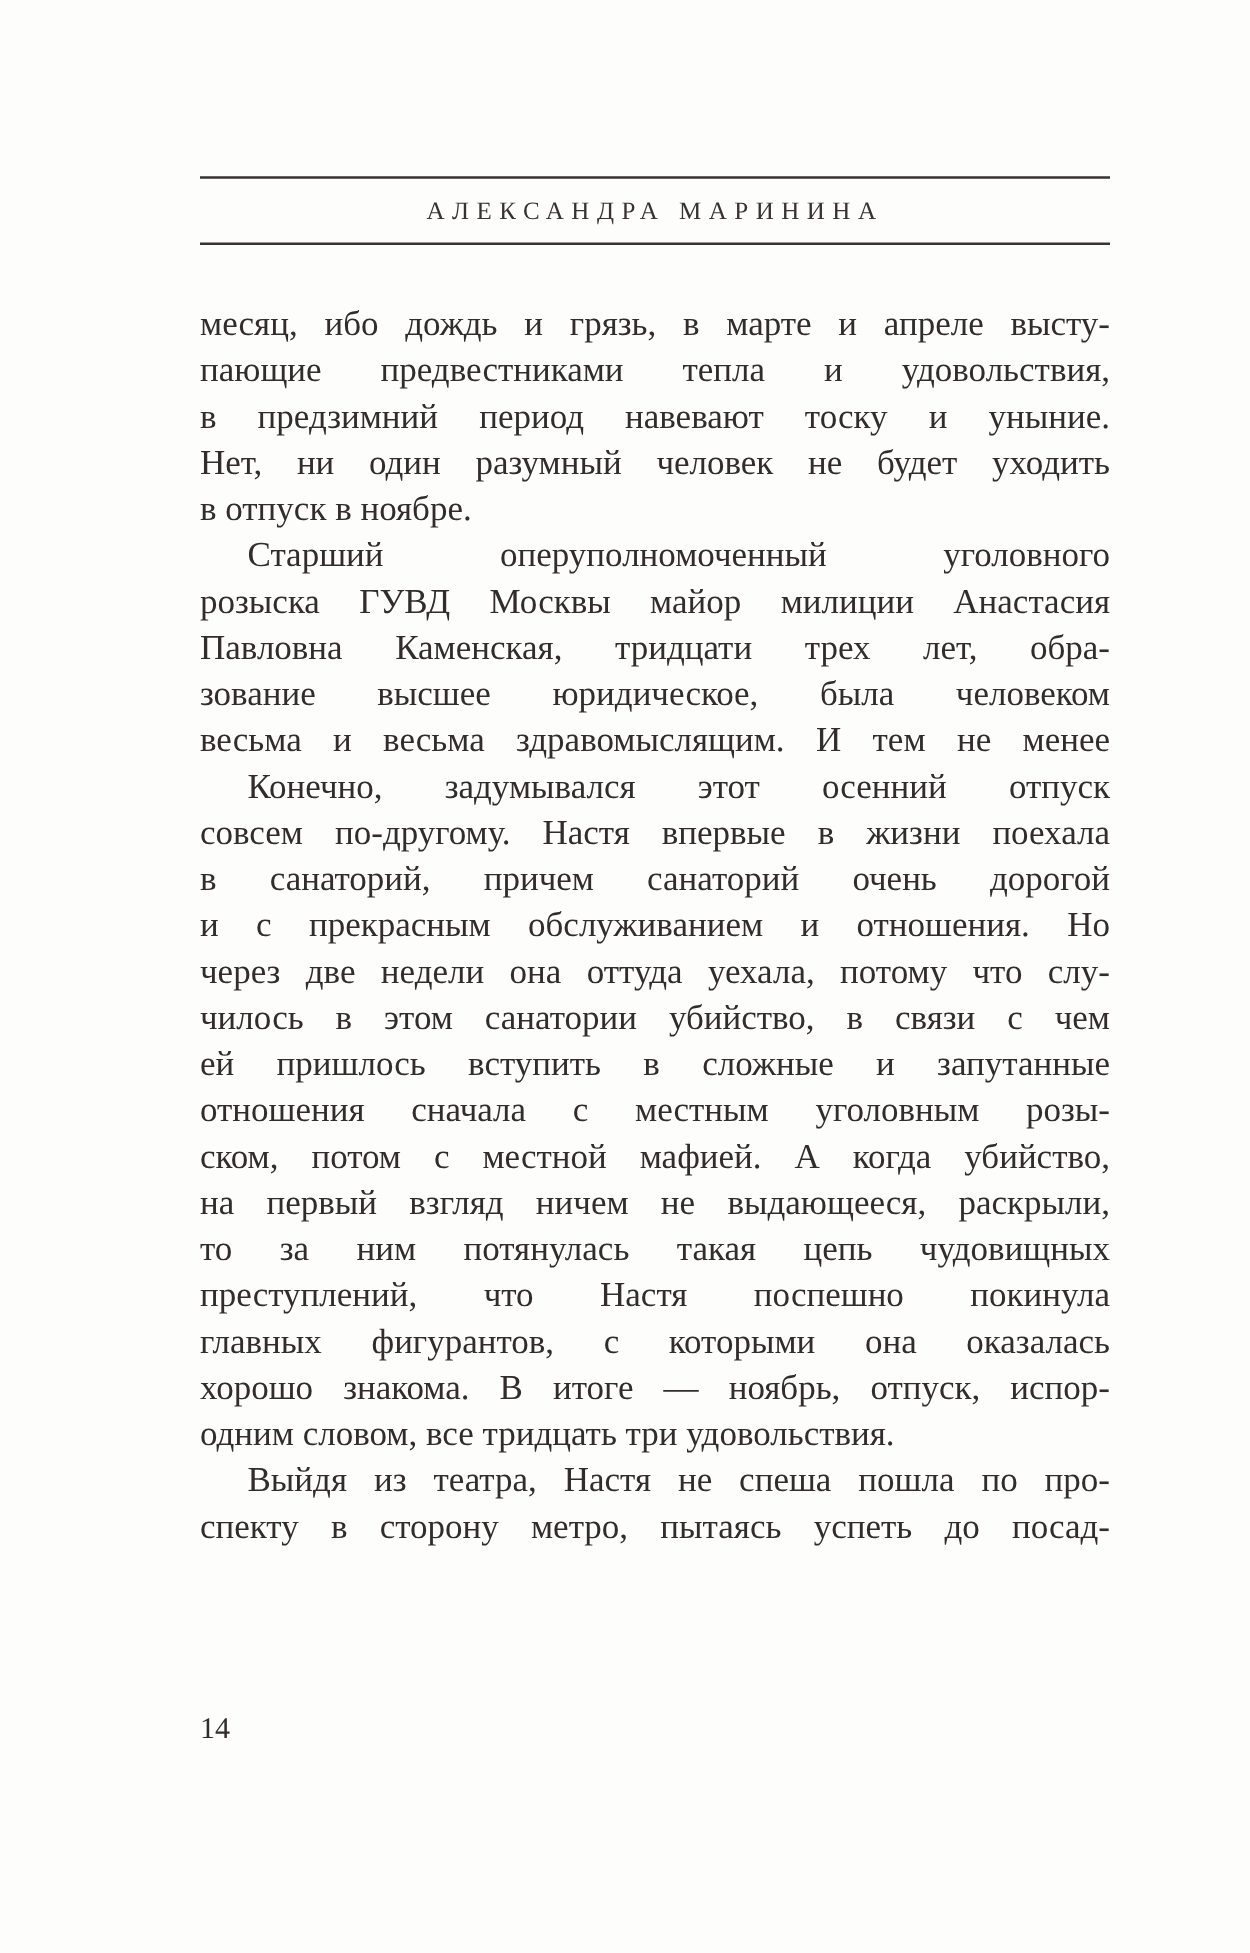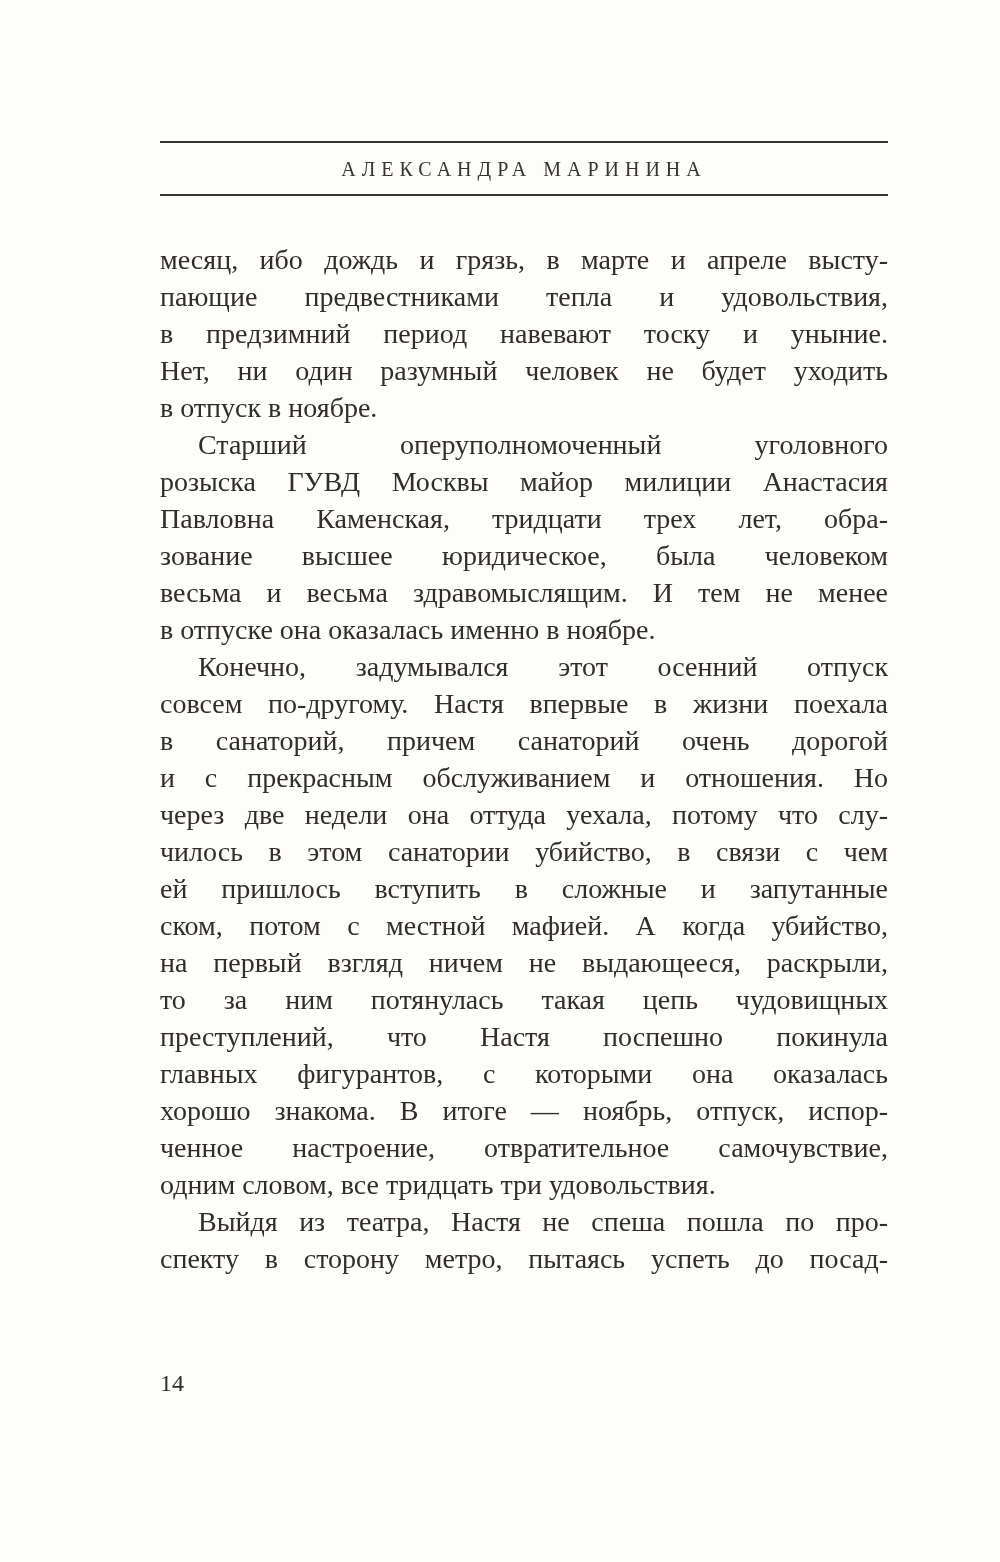--- a/index.html
+++ b/index.html
@@ -85,37 +85,36 @@
           <div class="line">в предзимний период навевают тоску и уныние.</div>
           <div class="line">Нет, ни один разумный человек не будет уходить</div>
           <div class="line flush-left">в отпуск в ноябре.</div>
         </div>
         <div class="para indent">
           <div class="line">Старший оперуполномоченный уголовного</div>
           <div class="line">розыска ГУВД Москвы майор милиции Анастасия</div>
           <div class="line">Павловна Каменская, тридцати трех лет, обра-</div>
           <div class="line">зование высшее юридическое, была человеком</div>
           <div class="line">весьма и весьма здравомыслящим. И тем не менее</div>
-          <div class="line flush-left">в отпуске она оказалась именно в ноябре.</div>
         </div>
         <div class="para indent">
           <div class="line">Конечно, задумывался этот осенний отпуск</div>
           <div class="line">совсем по-другому. Настя впервые в жизни поехала</div>
           <div class="line">в санаторий, причем санаторий очень дорогой</div>
           <div class="line">и с прекрасным обслуживанием и отношения. Но</div>
           <div class="line">через две недели она оттуда уехала, потому что слу-</div>
           <div class="line">чилось в этом санатории убийство, в связи с чем</div>
           <div class="line">ей пришлось вступить в сложные и запутанные</div>
+          <div class="line">отношения сначала с местным уголовным розы-</div>
           <div class="line">ском, потом с местной мафией. А когда убийство,</div>
           <div class="line">на первый взгляд ничем не выдающееся, раскрыли,</div>
           <div class="line">то за ним потянулась такая цепь чудовищных</div>
           <div class="line">преступлений, что Настя поспешно покинула</div>
           <div class="line">главных фигурантов, с которыми она оказалась</div>
           <div class="line">хорошо знакома. В итоге — ноябрь, отпуск, испор-</div>
-          <div class="line">ченное настроение, отвратительное самочувствие,</div>
           <div class="line flush-left">одним словом, все тридцать три удовольствия.</div>
         </div>
         <div class="para indent">
           <div class="line">Выйдя из театра, Настя не спеша пошла по про-</div>
           <div class="line">спекту в сторону метро, пытаясь успеть до посад-</div>
         </div>
       </div>
   </div>
   <div class="footer">
     <span>14</span>

